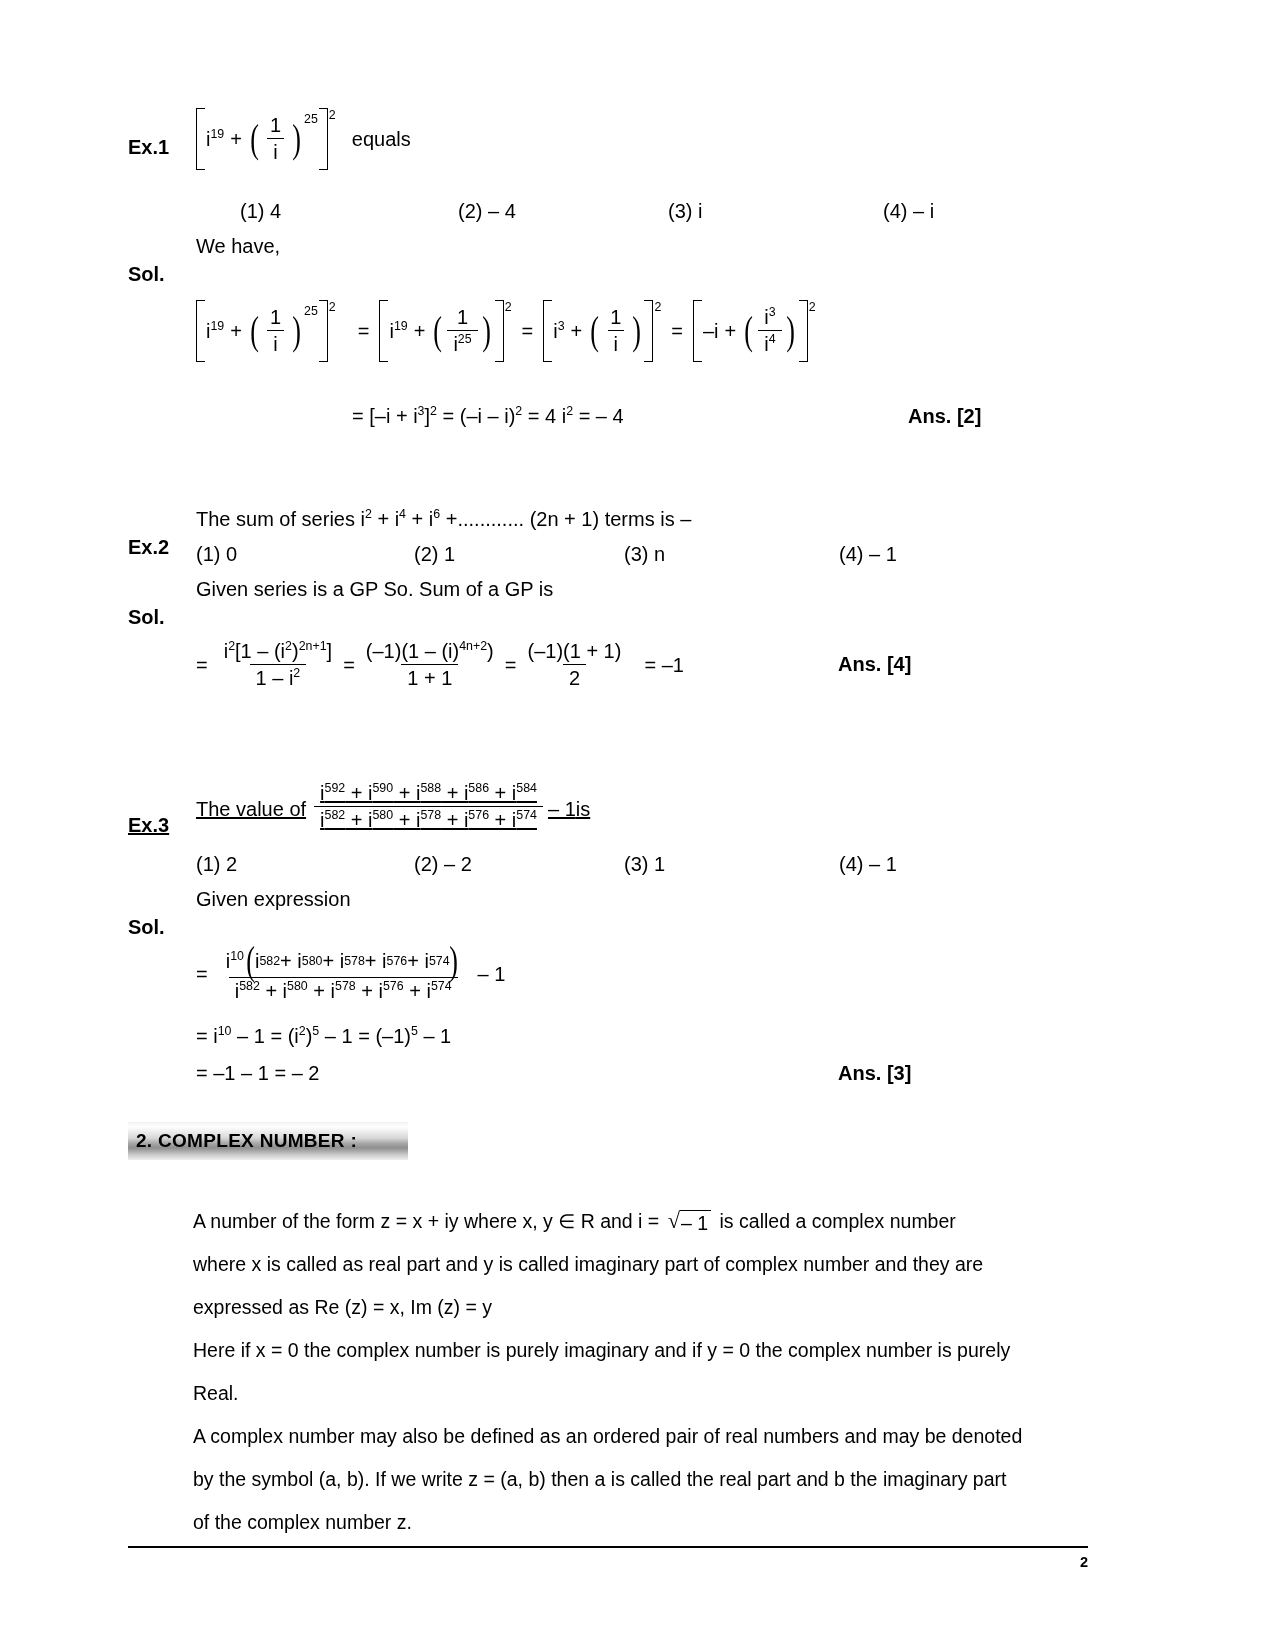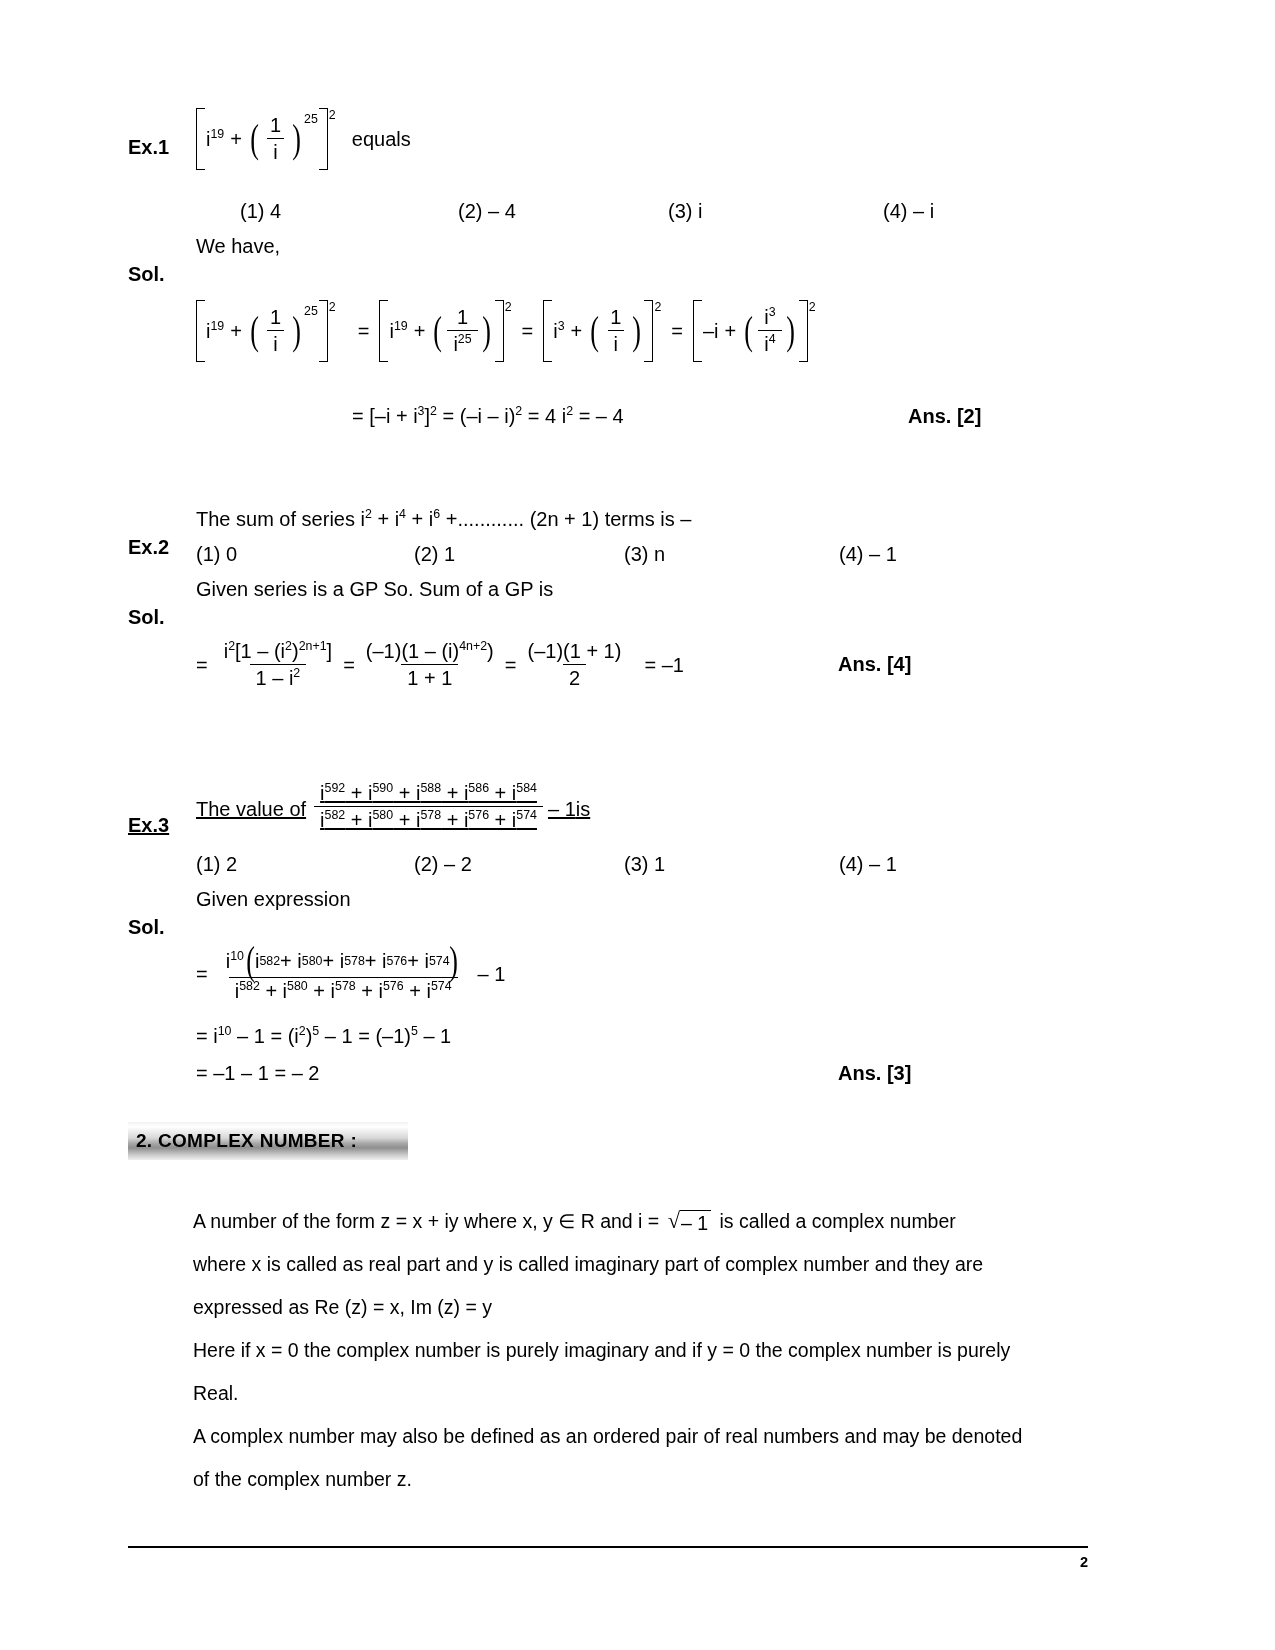--- a/index.html
+++ b/index.html
@@ -446,20 +446,21 @@
           <span class="sqrt-sign">√</span>
           <span class="sqrt-body">– 1</span>
         </span>
       <span>is called a complex number</span>
     </p>
     <p>where x is called as real part and y is called imaginary part of complex number and they are</p>
     <p>expressed as Re (z) = x, Im (z) = y</p>
     <p>Here if x = 0 the complex number is purely imaginary and if y = 0 the complex number is purely</p>
     <p>Real.</p>
     <p>A complex number may also be defined as an ordered pair of real numbers and may be denoted</p>
+    <p>by the symbol  (a, b). If we write z = (a, b) then a is called the real part and b the imaginary part</p>
     <p>of the complex number z.</p>
   </div>
 
   <div class="footer">
     <div class="footer-rule"></div>
     <div class="footer-page">2</div>
   </div>
 
 </div>
 

